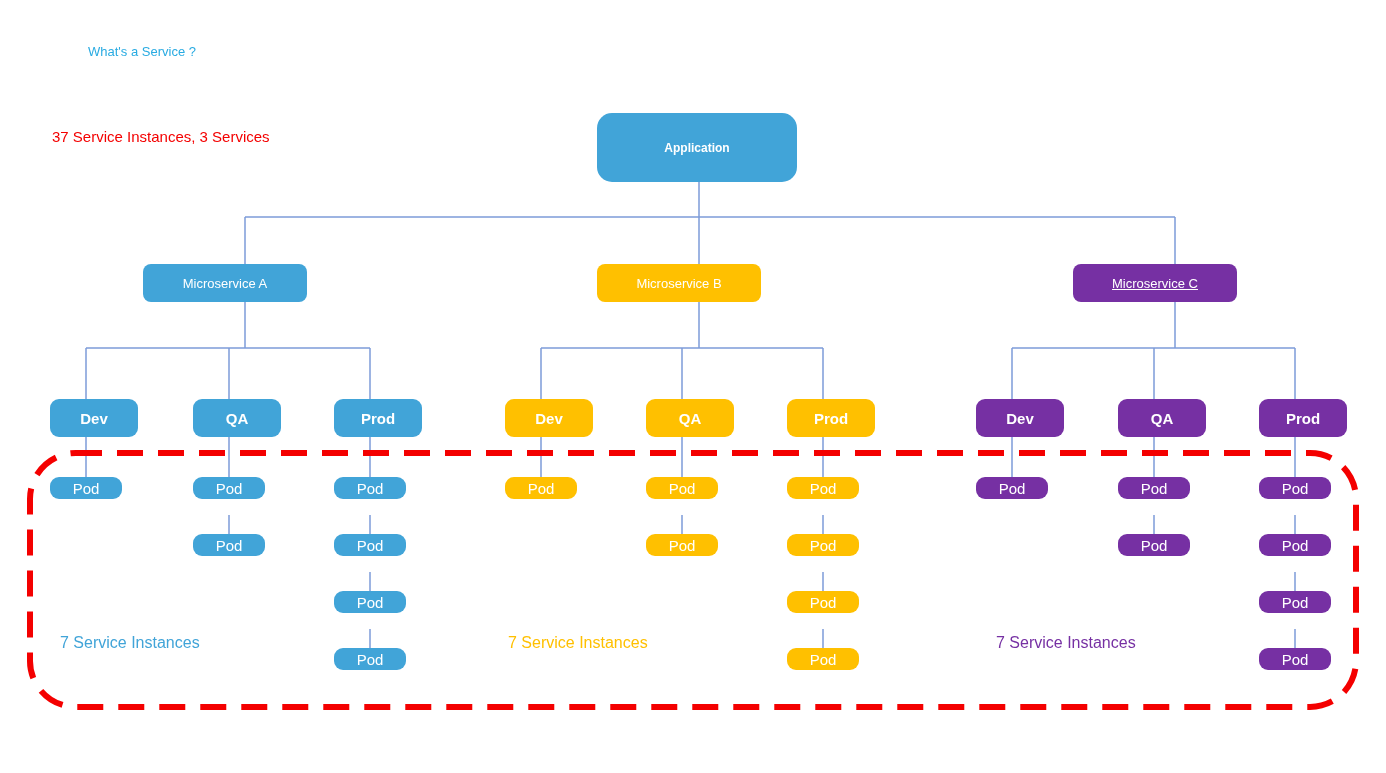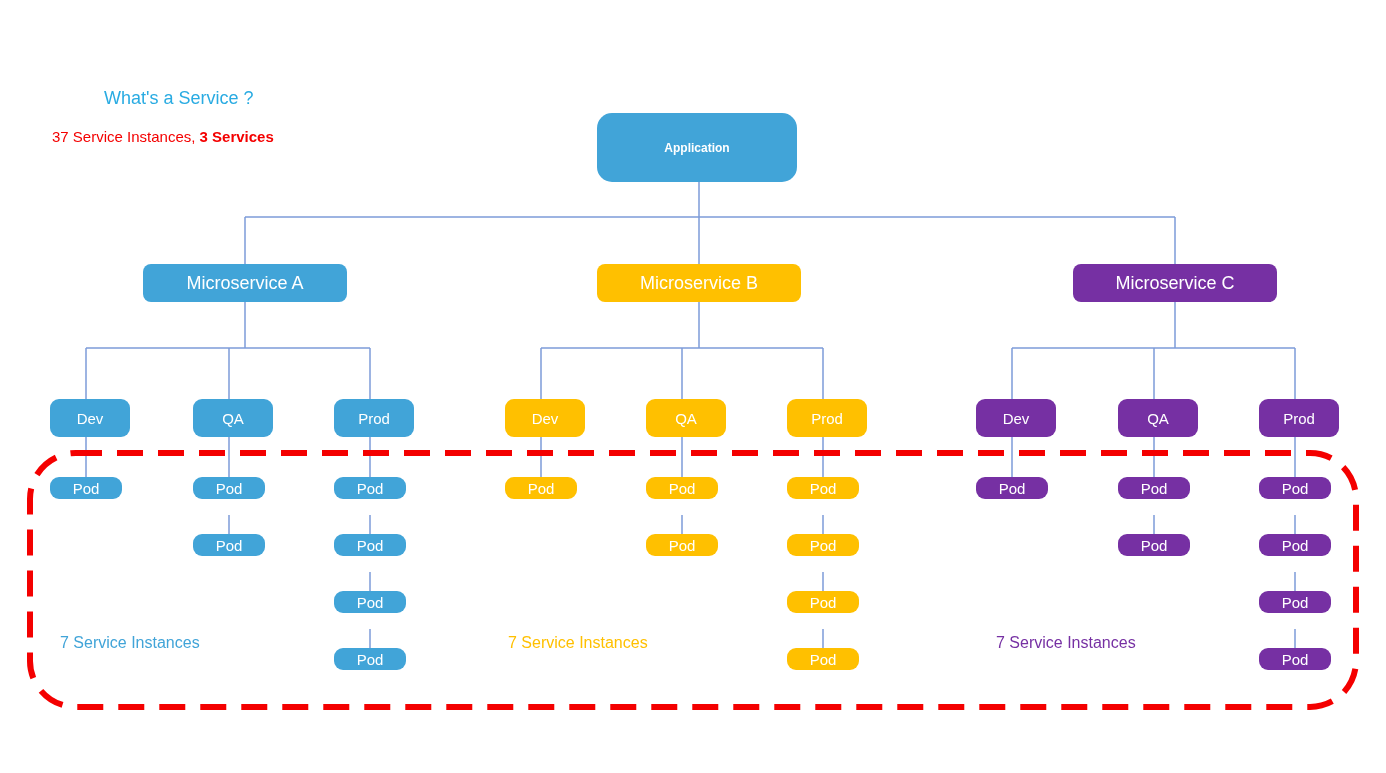--- a/index.html
+++ b/index.html
@@ -12,35 +12,35 @@
   }
   #connector-svg{position:absolute;left:0;top:0;z-index:1;}
   .node{
     position:absolute;
     display:flex;align-items:center;justify-content:center;
     color:#ffffff;
     box-sizing:border-box;
     z-index:2;
   }
   .app{width:200px;height:69px;border-radius:15px;font-size:12px;font-weight:bold;}
-  .ms{width:204px;height:38px;border-radius:8px;font-size:18px;}
-  .env{width:80px;height:38px;border-radius:9px;font-size:15px;}
+  .ms{width:164px;height:38px;border-radius:8px;font-size:13px;}
+  .env{width:88px;height:38px;border-radius:9px;font-size:15px;font-weight:bold;}
   .pod{width:72px;height:22px;border-radius:9px;font-size:15px;}
   .blue{background:#41A4D8;}
   .yellow{background:#FFC000;text-align:right;}
   .purple{background:#7630A3;}
   .page-title{
-    position:absolute;left:104px;top:44px;
-    font-size:18px;color:#29ABE2;z-index:2;margin-top:44px;
+    position:absolute;left:88px;top:44px;
+    font-size:13px;color:#29ABE2;z-index:2;
   }
   .summary{
     position:absolute;left:52px;top:128px;
     font-size:15px;color:#F40000;z-index:2;
   }
-  .summary b{font-weight:bold;}
+  .summary b{font-weight:normal;}
   .instances-label{
     position:absolute;top:634px;
     font-size:16px;z-index:2;
   }
   .label-blue{color:#41A4D8;left:60px;}
   .label-yellow{color:#FFC000;left:508px;}
   .label-purple{color:#7630A3;left:996px;}
 </style>
 </head>
 <body>
@@ -68,21 +68,21 @@
   </svg>
 
   <div class="page-title">What's a Service ?</div>
 
   <div class="summary"><span>37 Service Instances, </span><b>3 Services</b></div>
 
   <div class="node app blue" style="left:597px;top:113px;">Application</div>
 
   <div class="node ms blue" style="left:143px;top:264px;">Microservice A</div>
   <div class="node ms yellow" style="left:597px;top:264px;">Microservice B</div>
-  <div class="node ms purple" style="left:1073px;top:264px;">Microservice C</div>
+  <div class="node ms purple" style="left:1073px;top:264px;text-decoration:underline;">Microservice C</div>
 
   <div class="node env blue" style="left:50px;top:399px;">Dev</div>
   <div class="node env blue" style="left:193px;top:399px;">QA</div>
   <div class="node env blue" style="left:334px;top:399px;">Prod</div>
 
   <div class="node env yellow" style="left:505px;top:399px;">Dev</div>
   <div class="node env yellow" style="left:646px;top:399px;">QA</div>
   <div class="node env yellow" style="left:787px;top:399px;">Prod</div>
 
   <div class="node env purple" style="left:976px;top:399px;">Dev</div>

